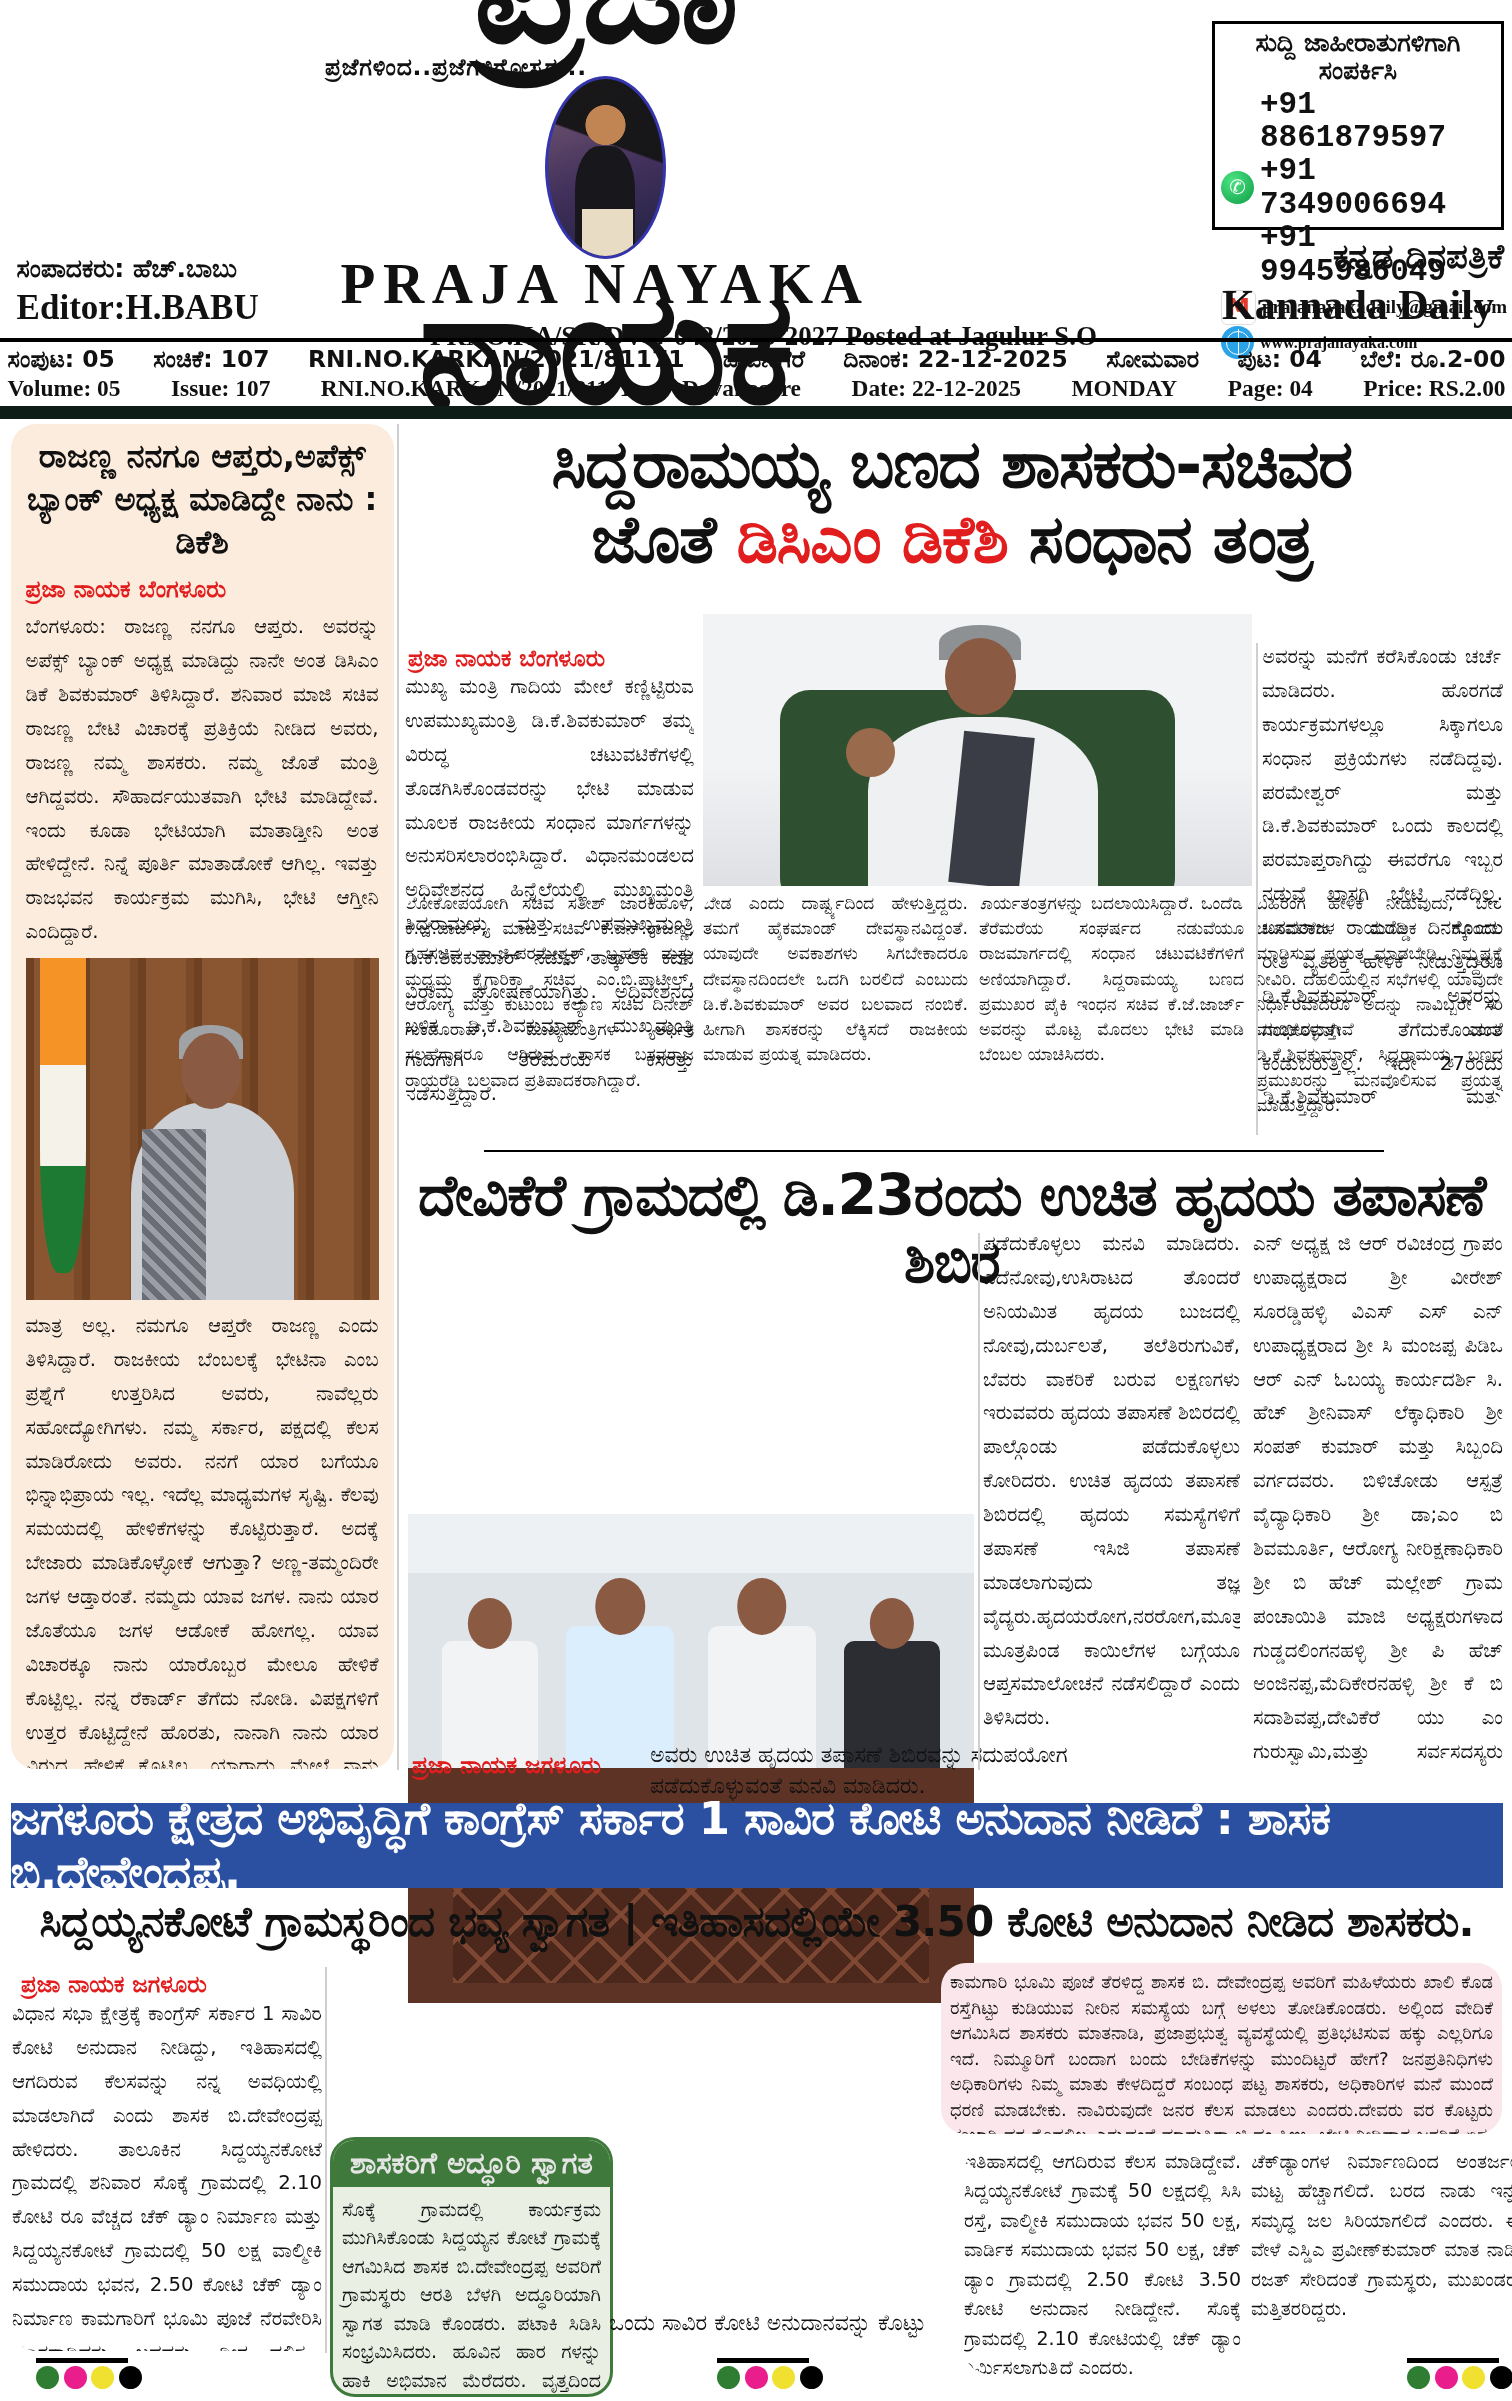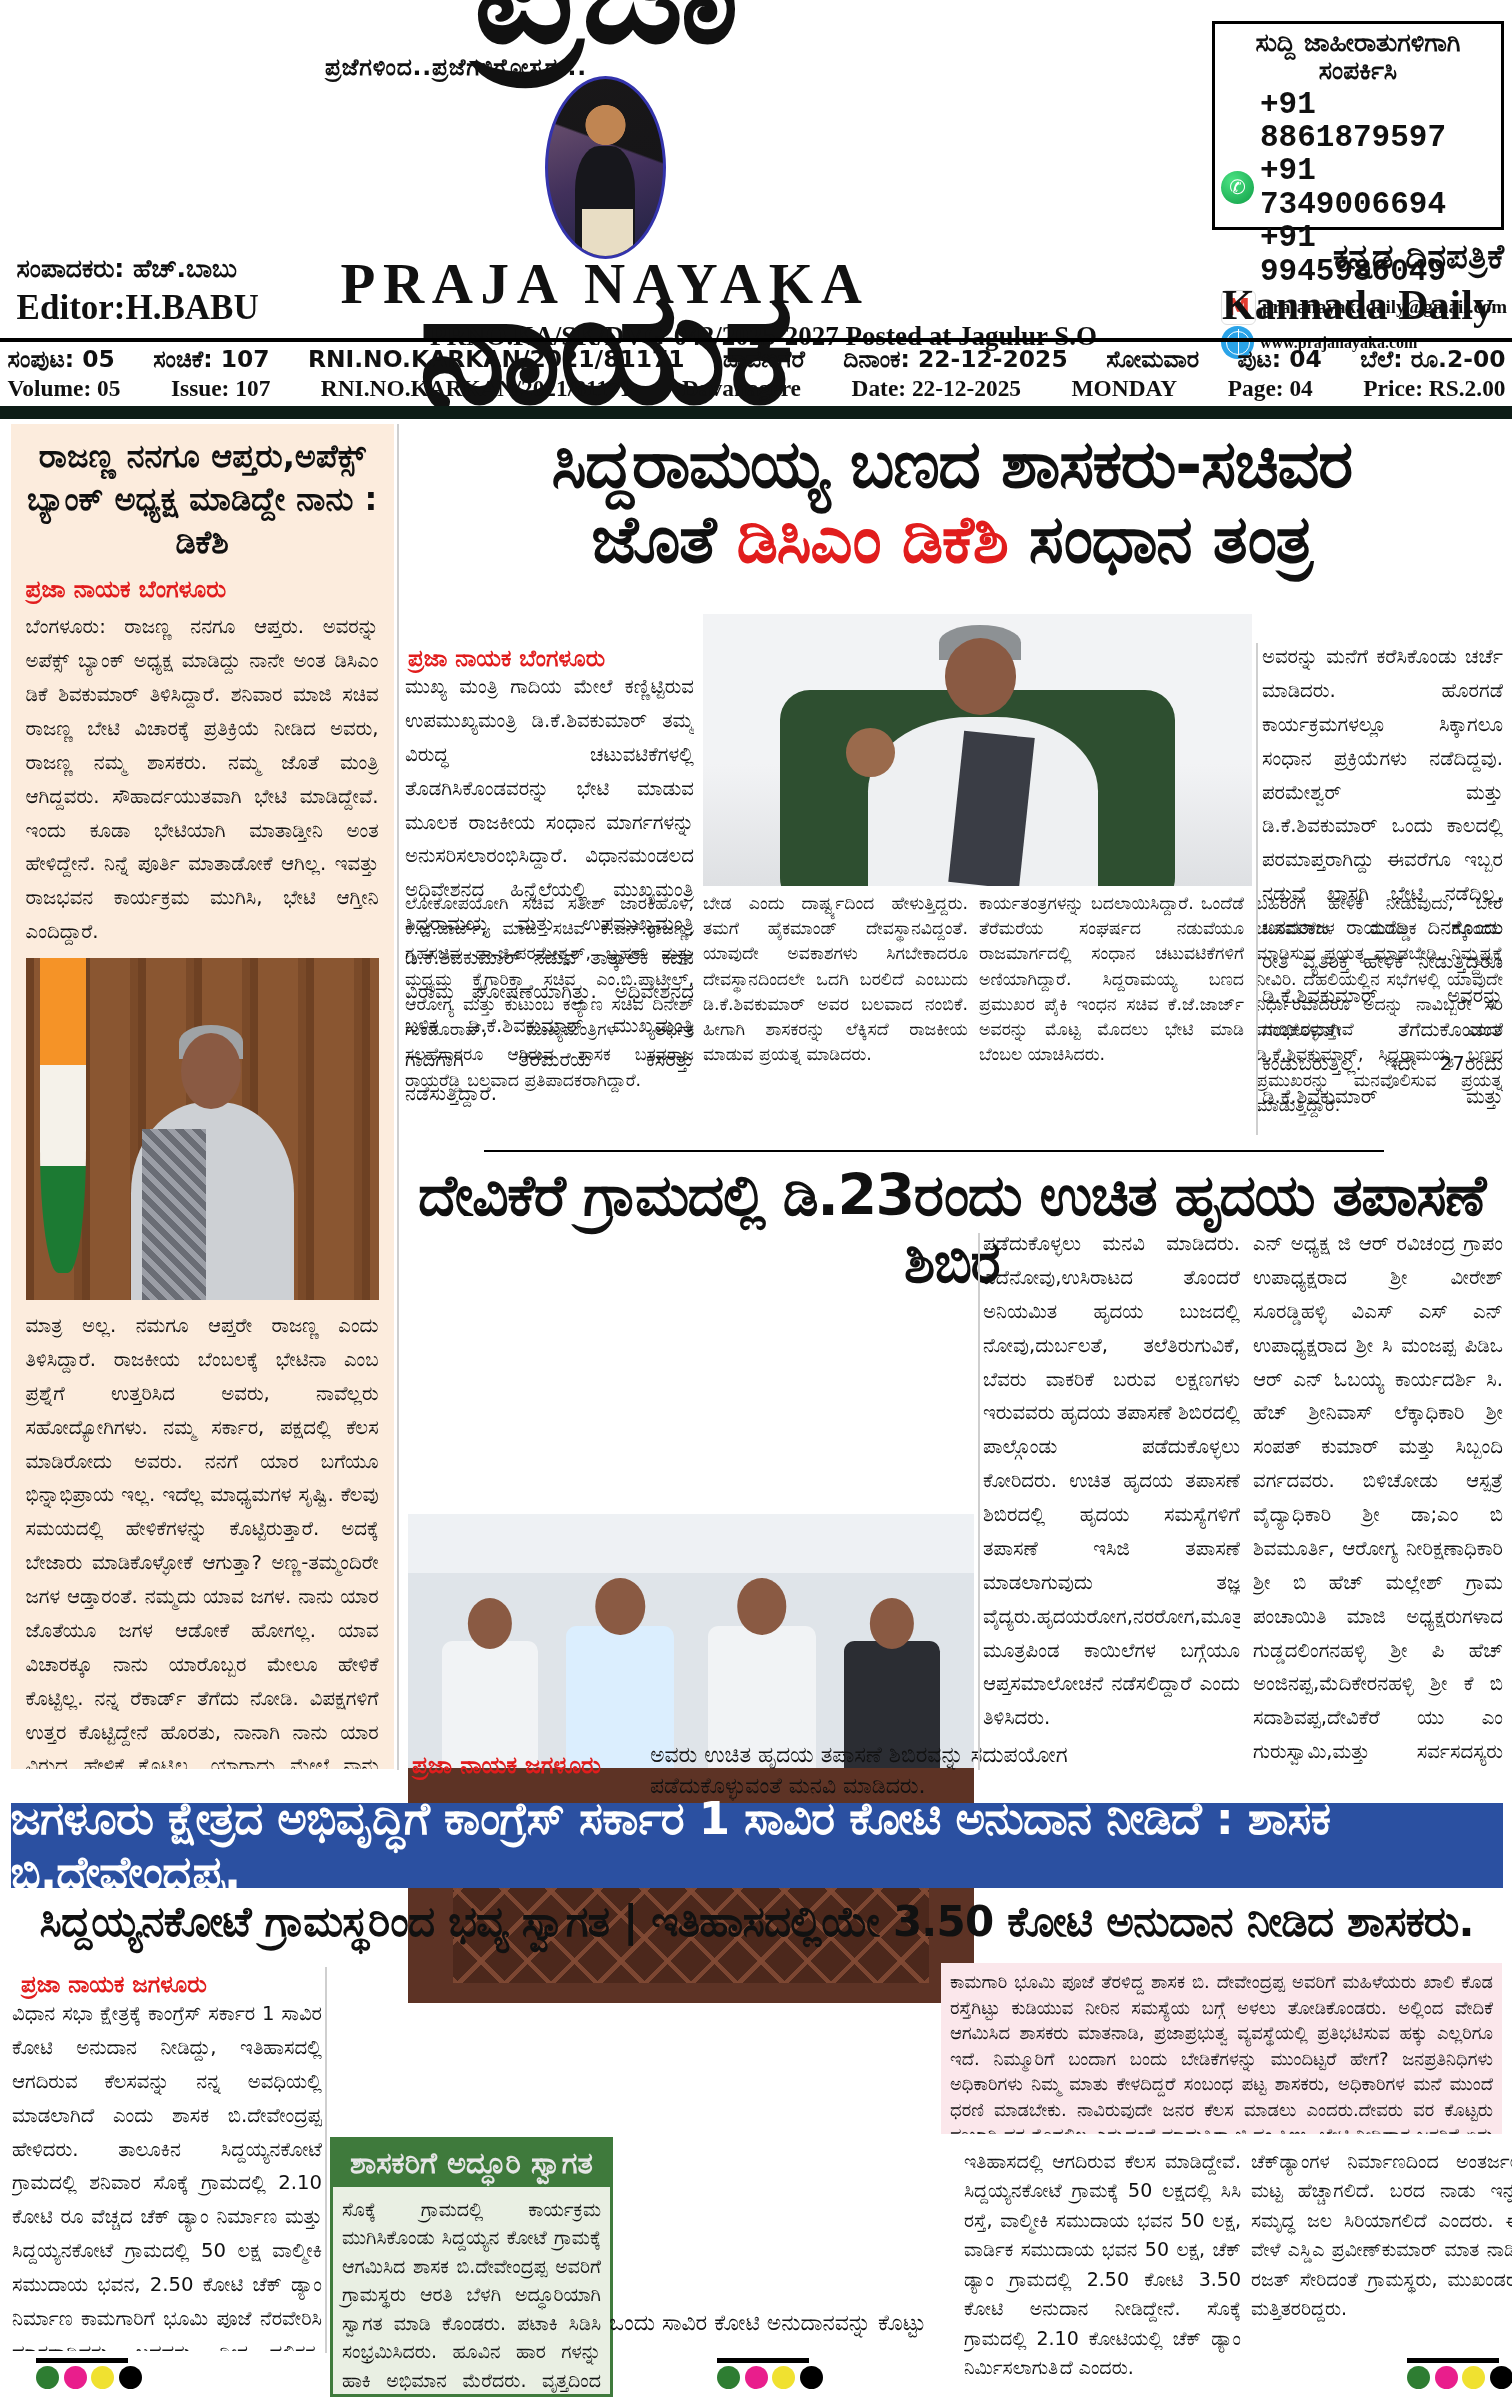--- a/index.html
+++ b/index.html
@@ -1,20 +1,20 @@
 <!DOCTYPE html>
 <html style="font-size:12px"><head>
 <meta charset="utf-8">
 <style>
   html,body{margin:0;padding:0;background:#888;}
   .page{position:relative;width:1513px;height:2401px;background:#ffffff;margin:0 auto;
         font-family:"DejaVu Sans",sans-serif;color:#111;overflow:hidden;}
   .abs{position:absolute;}
   .just{text-align:justify;}
-  .clip{overflow:hidden;}
+  .clip{overflow:hidden;border-radius:25px;}
   .serif{font-family:"Liberation Serif","DejaVu Serif",serif;}
   .red{color:#e11d1d;}
   
   .tagline{left:325px;top:53px;font-size:23.4px;font-weight:bold;letter-spacing:0.8px;}
   .title-row{left:15px;top:76px;width:1180px;height:182px;display:flex;align-items:center;justify-content:center;gap:10.6px;flex-direction:column;}
   .title-kn{font-size:157px;font-weight:bold;line-height:1;letter-spacing:-3px;white-space:nowrap;}
   .ambedkar{width:115px;height:177px;border-radius:50%;border:3px solid #3434ad;flex:0 0 auto;
     background:
       radial-gradient(circle at 50% 26%, #c08552 0 19.7px, rgba(0,0,0,0) 20.4px),
       linear-gradient(200deg, rgba(20,20,20,.95) 38%, rgba(20,20,20,0) 39%),

